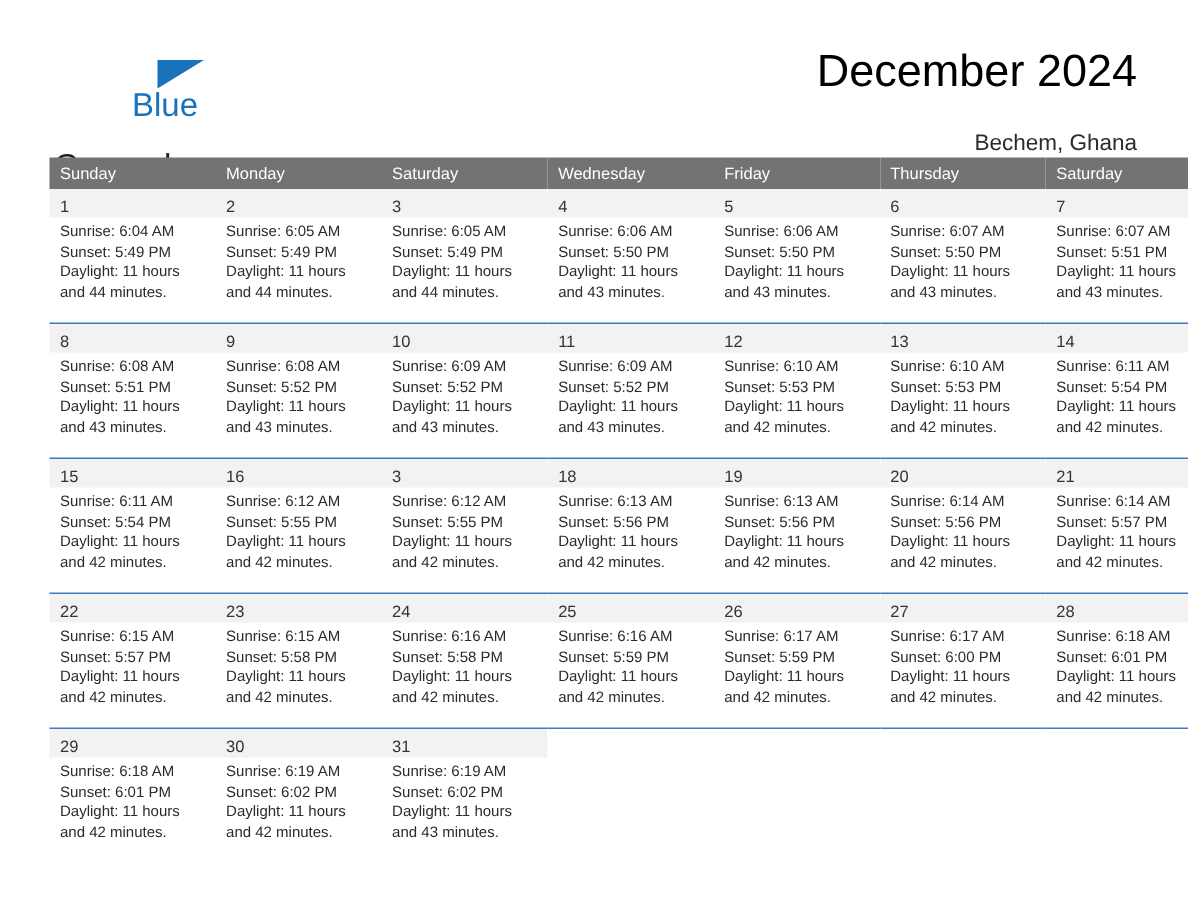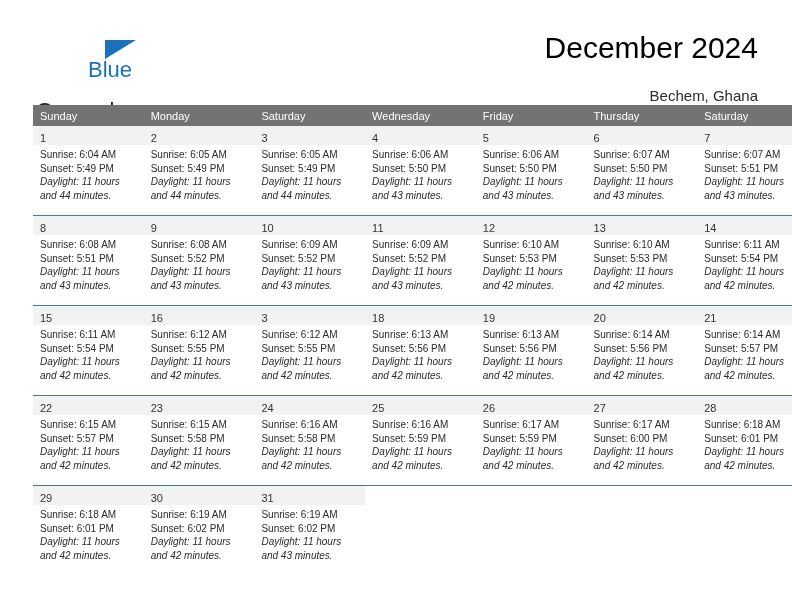--- a/index.html
+++ b/index.html
@@ -143,21 +143,20 @@
     padding: 3px 5px 0 7px;
     font-size: 10px;
     line-height: 13.5px;
     color: #2b2b2b;
   }
   .details div {
     white-space: nowrap;
   }
   .details .daylight-wrap {
     white-space: normal;
-    font-style: italic;
   }
 </style>
 </head>
 <body>
 
 <div class="page">
 
   <div class="header">
 
     <div class="brand">

